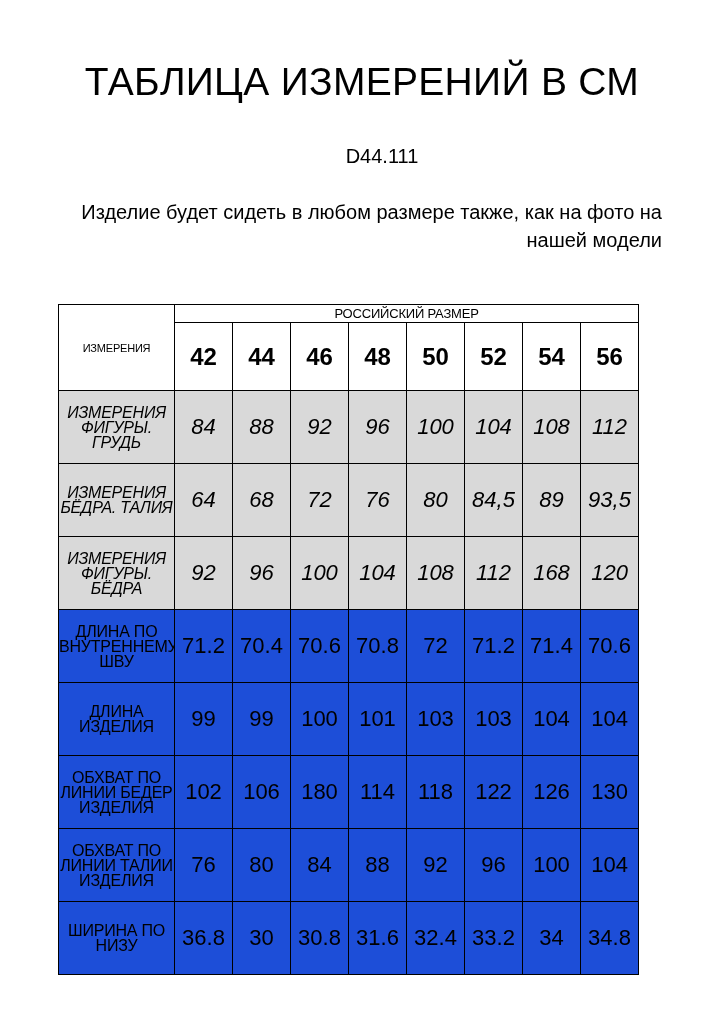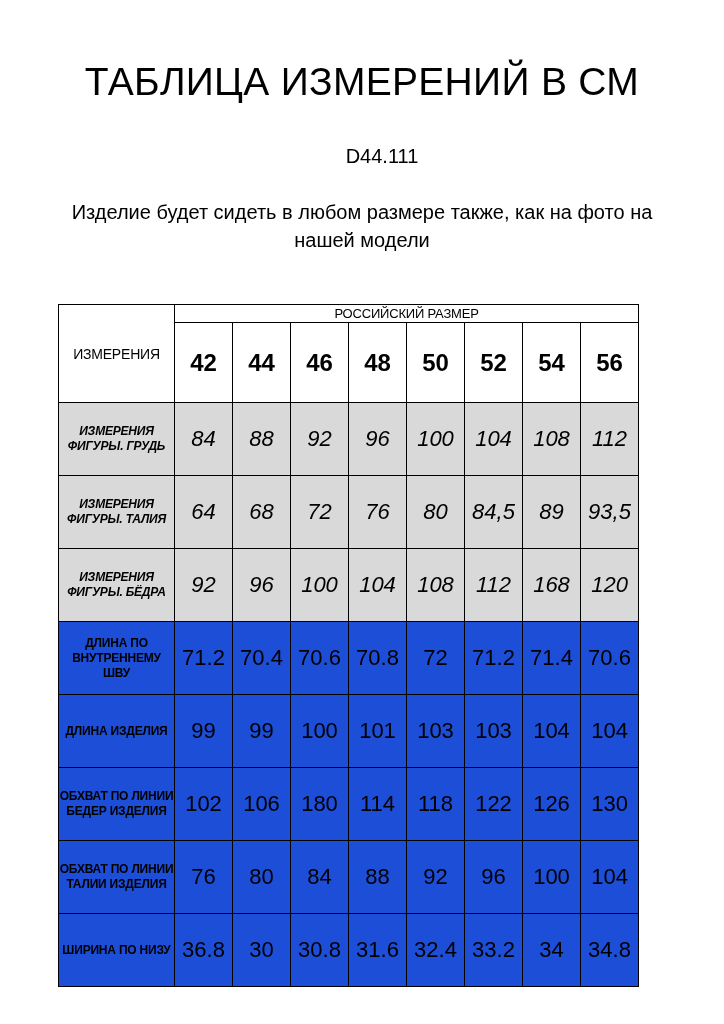--- a/index.html
+++ b/index.html
@@ -26,71 +26,70 @@
     margin-top: 44px;
     text-align: center;
     font-size: 20px;
     line-height: 24px;
     font-weight: 400;
     padding-left: 40px;
   }
   .fit-note {
     margin: 30px auto 0 auto;
     max-width: 600px;
-    text-align: center;
+    text-align: right;
     font-size: 20px;
     line-height: 28px;
     font-weight: 400;
   }
   table.size-table {
     border-collapse: collapse;
     table-layout: fixed;
     margin: 50px 0 0 58px;
     width: 580px;
   }
   .size-table th,
   .size-table td {
     border: 1.5px solid #000000;
     text-align: center;
     vertical-align: middle;
     padding: 0;
     overflow: hidden;
   }
   .corner-cell {
     width: 116px;
-    font-size: 14px;
+    font-size: 11px;
     font-weight: 400;
     letter-spacing: -0.2px;
   }
   .group-header-row {
     height: 18px;
   }
   .group-header-cell {
     font-size: 13px;
     font-weight: 400;
     letter-spacing: -0.2px;
     margin-top: 35px;
   }
   .size-header-row {
-    height: 80px;
+    height: 68px;
     margin-top: 24px;
   }
   .size-header-row .size-cell {
     font-size: 24px;
     font-weight: 700;
   }
   tbody tr {
     height: 73px;
   }
   .label-cell {
-    font-size: 12px;
+    font-size: 16px;
     line-height: 15px;
     padding: 2px 3px;
     letter-spacing: -0.2px;
-    font-weight: bold;
   }
   .value-cell {
     font-size: 22px;
   }
   tr.figure {
     background: #d9d9d9;
     font-style: italic;
   }
   tr.product {
     background: #1d4ed8;
@@ -142,21 +141,21 @@
         <td class="value-cell">84</td>
         <td class="value-cell">88</td>
         <td class="value-cell">92</td>
         <td class="value-cell">96</td>
         <td class="value-cell">100</td>
         <td class="value-cell">104</td>
         <td class="value-cell">108</td>
         <td class="value-cell">112</td>
       </tr>
       <tr class="figure">
-        <td class="label-cell">ИЗМЕРЕНИЯ ФИГУРЫ. ТАЛИЯ</td>
+        <td class="label-cell">ИЗМЕРЕНИЯ БЁДРА. ТАЛИЯ</td>
         <td class="value-cell">64</td>
         <td class="value-cell">68</td>
         <td class="value-cell">72</td>
         <td class="value-cell">76</td>
         <td class="value-cell">80</td>
         <td class="value-cell">84,5</td>
         <td class="value-cell">89</td>
         <td class="value-cell">93,5</td>
       </tr>
       <tr class="figure">

